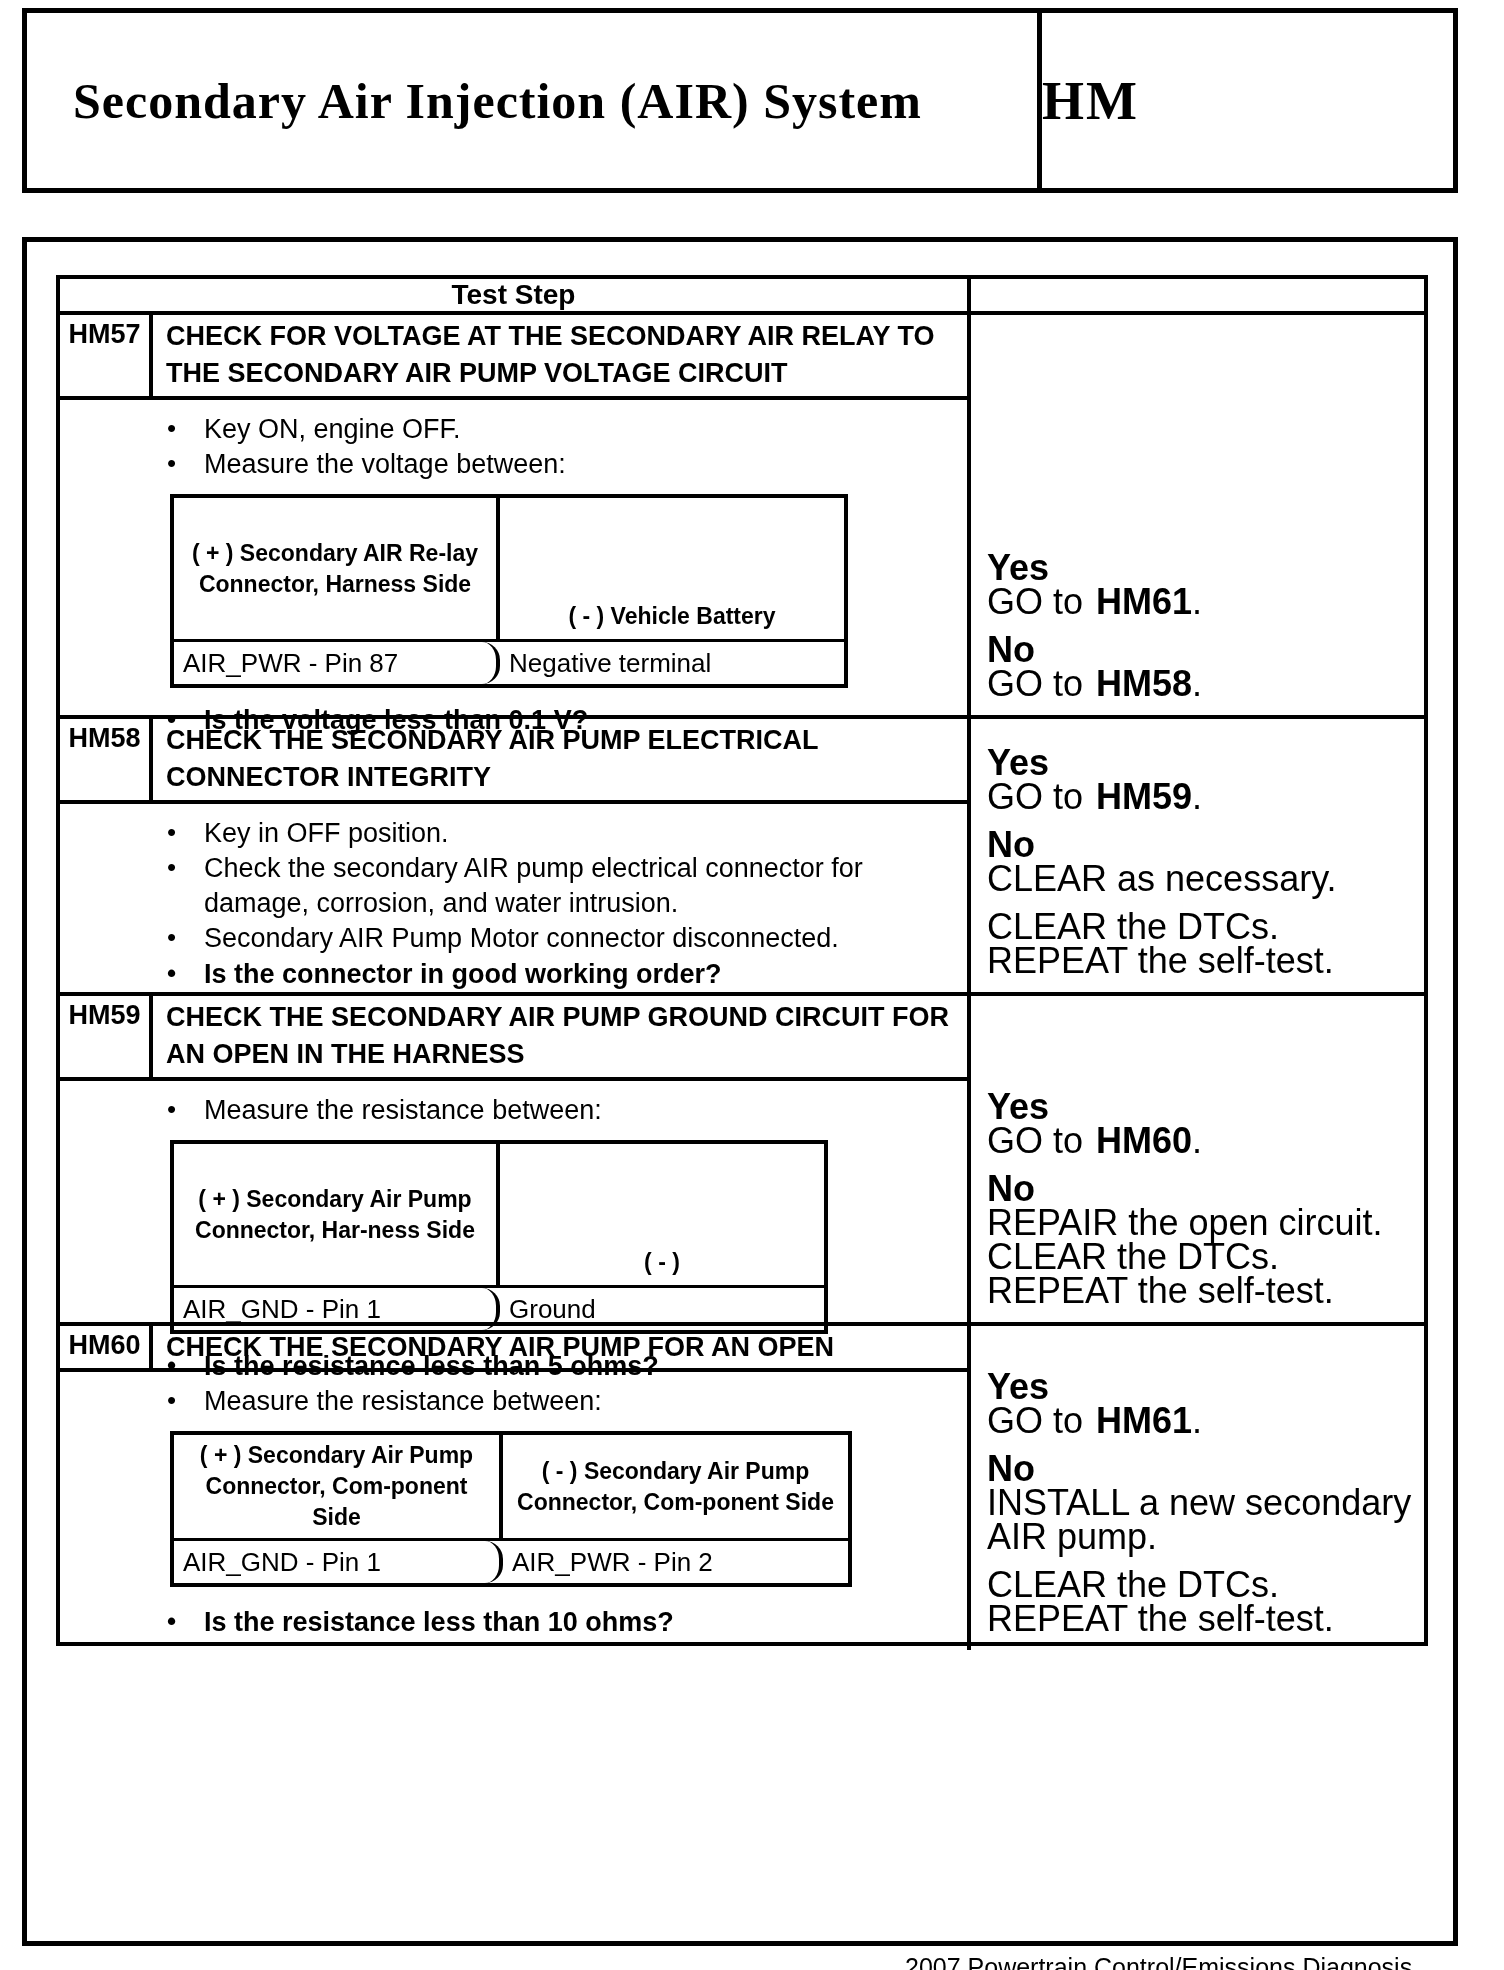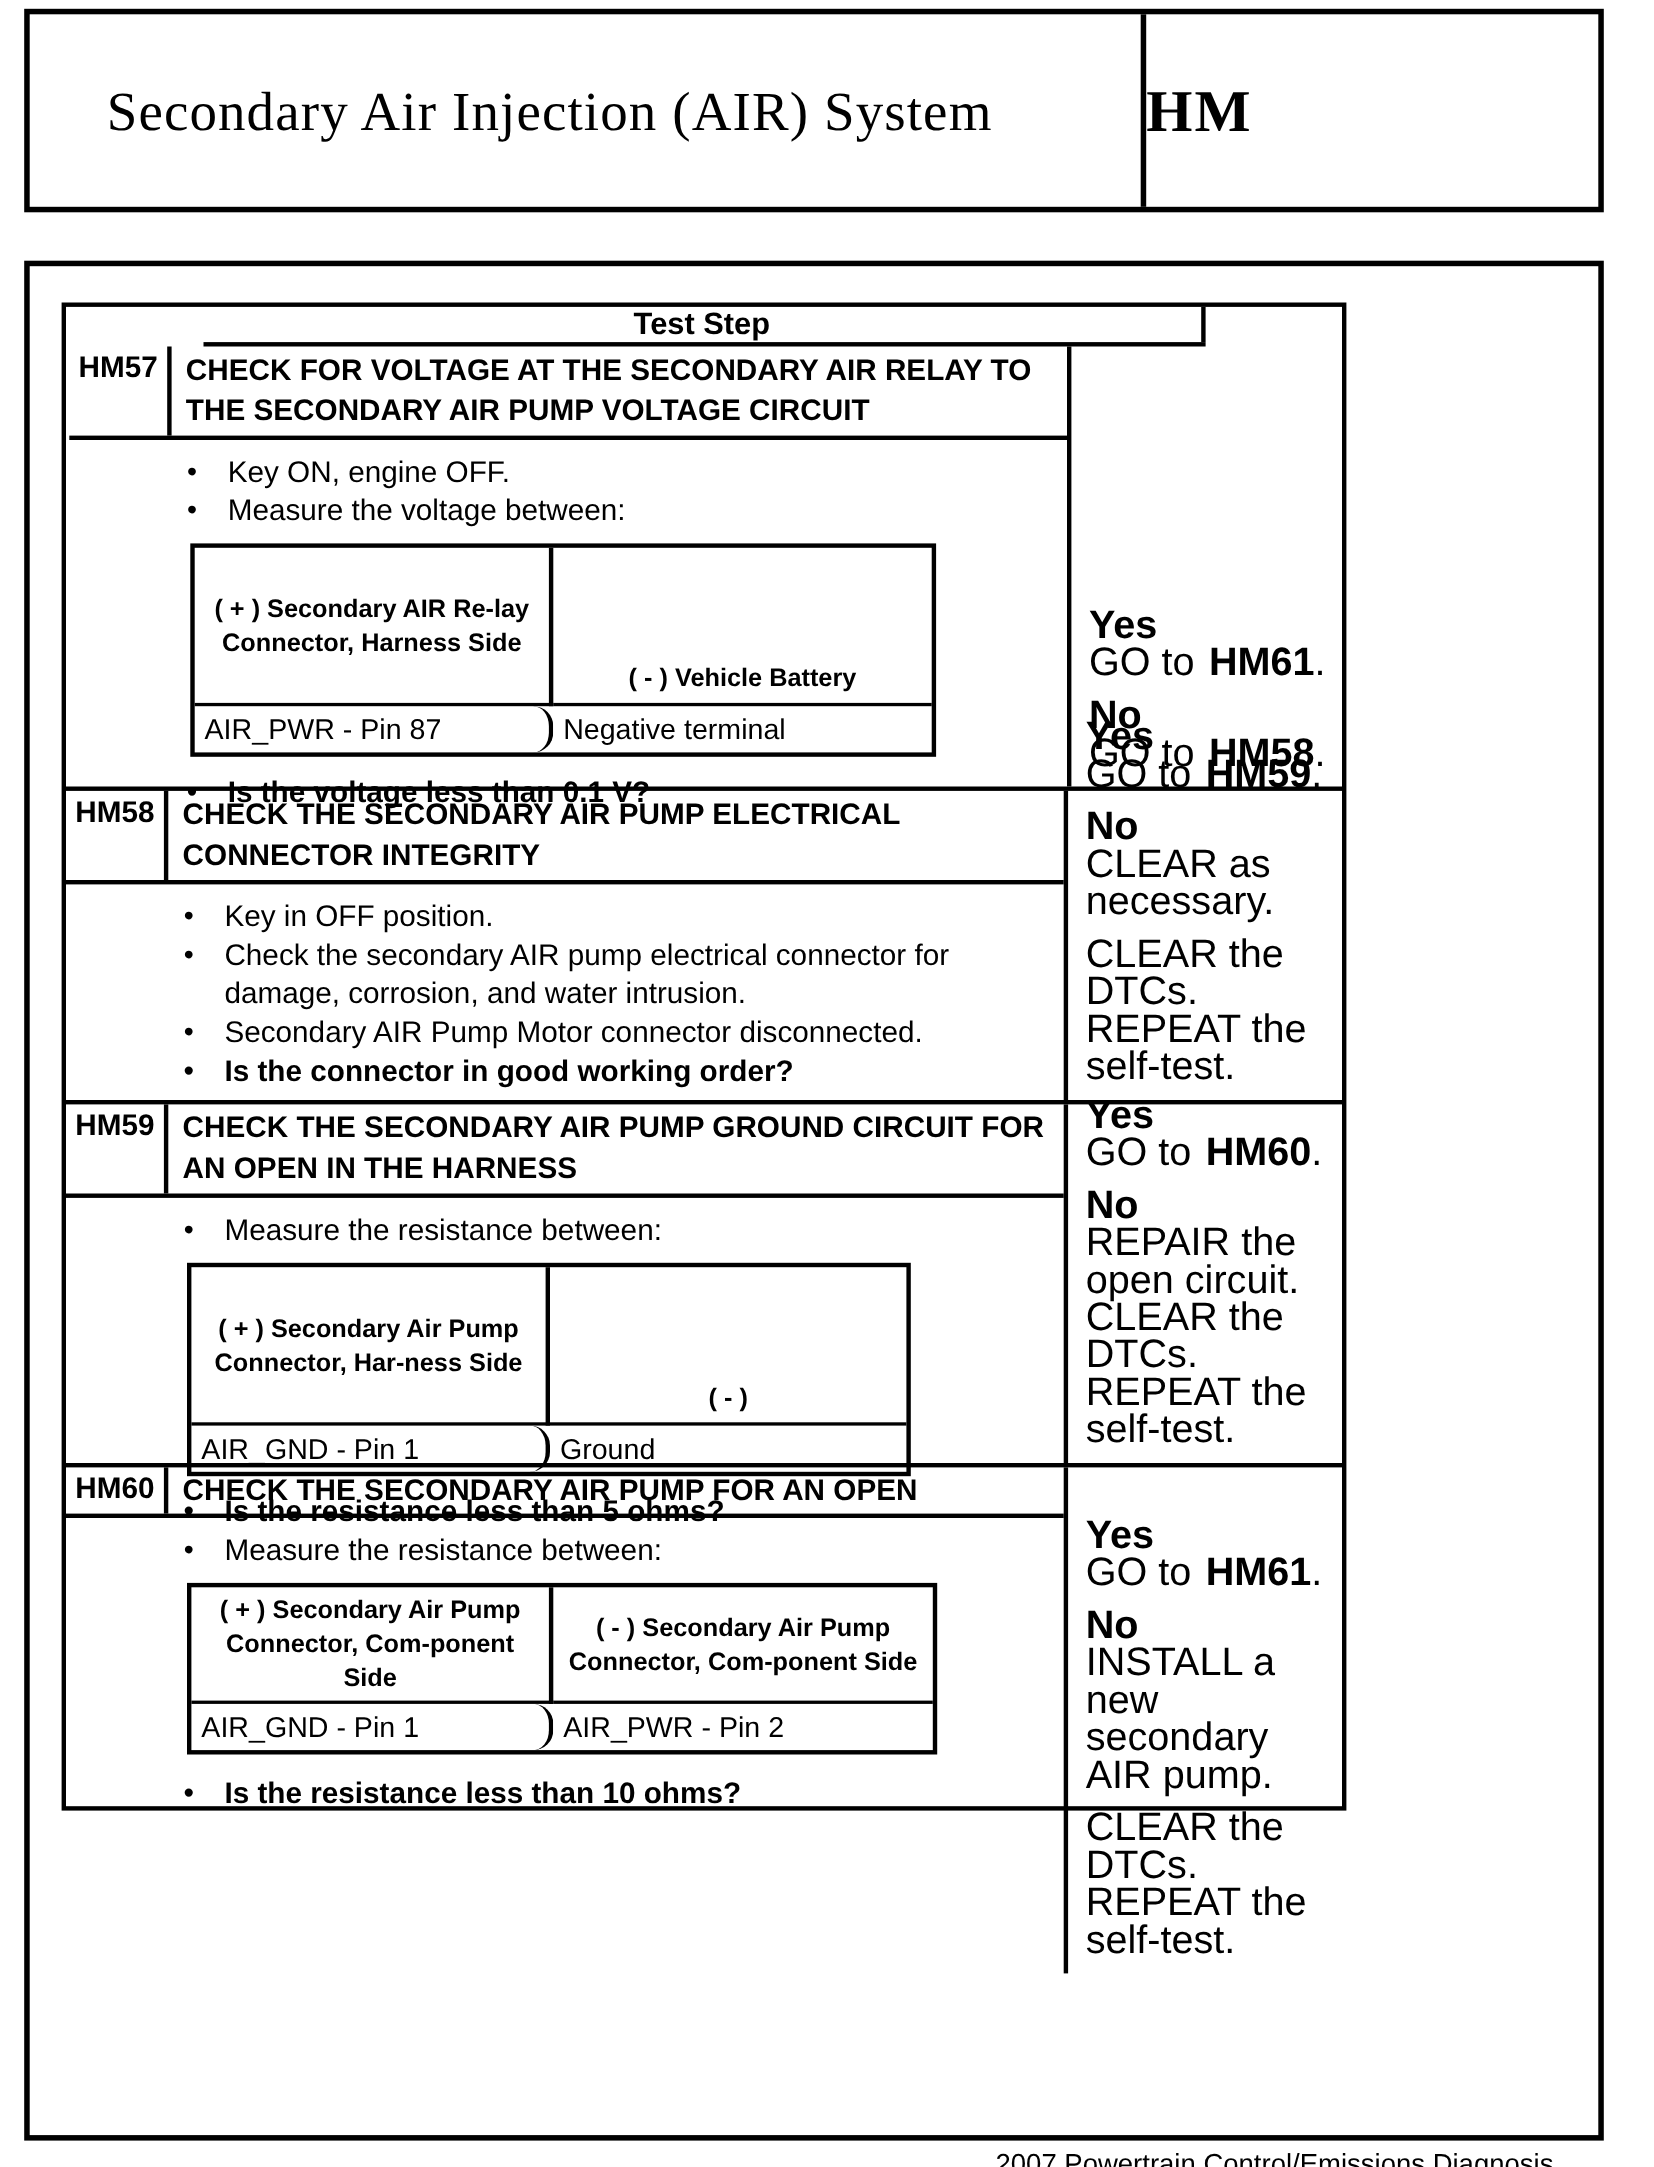--- a/index.html
+++ b/index.html
@@ -3,30 +3,30 @@
 <meta charset="utf-8">
 <style>
   html,body{margin:0;padding:0;background:#e8e8e6;}
   .page{position:relative;width:1504px;height:1970px;background:#ffffff;overflow:hidden;
         font-family:"Liberation Sans",sans-serif;color:#000;}
   
   .hdr-box{position:absolute;left:22px;top:8px;width:1436px;height:185px;
            border:5px solid #000;box-sizing:border-box;display:flex;}
   .hdr-title-cell{width:1015px;border-right:5px solid #000;box-sizing:border-box;
                   display:flex;align-items:center;}
-  .hdr-title{font-family:"Liberation Serif",serif;font-weight:normal;font-size:50px;
-             letter-spacing:1px;margin-left:70px;white-space:nowrap;}
+  .hdr-title{font-family:"Liberation Serif",serif;font-weight:bold;font-size:50px;
+             letter-spacing:1px;margin-left:46px;white-space:nowrap;}
   .hdr-code-cell{flex:1;display:flex;align-items:center;justify-content:flex-start;}
   .hdr-code{font-family:"Liberation Serif",serif;font-weight:bold;font-size:54px;letter-spacing:2px;}
   
   .content-box{position:absolute;left:22px;top:237px;width:1436px;height:1709px;
                border:5px solid #000;box-sizing:border-box;}
   
-  .dtable{position:absolute;left:29px;top:33px;width:1168px;height:1371px;
-          border:4px solid #000;box-sizing:border-box;display:flex;flex-direction:column;align-items:center;}
+  .dtable{position:absolute;left:29px;top:33px;width:1372px;height:1371px;
+          border:4px solid #000;box-sizing:border-box;display:flex;flex-direction:column;}
   .thead{display:flex;height:45px;border-bottom:4px solid #000;box-sizing:border-box;}
   .th-left{width:911px;border-right:4px solid #000;box-sizing:border-box;
            display:flex;align-items:center;justify-content:center;
            font-weight:bold;font-size:28px;}
   .th-right{flex:1;display:flex;align-items:center;justify-content:center;
             font-weight:bold;font-size:28px;}
   .section{display:flex;box-sizing:border-box;}
   .section + .section{border-top:4px solid #000;}
   .sec-left{width:911px;border-right:4px solid #000;box-sizing:border-box;
             display:flex;flex-direction:column;}

